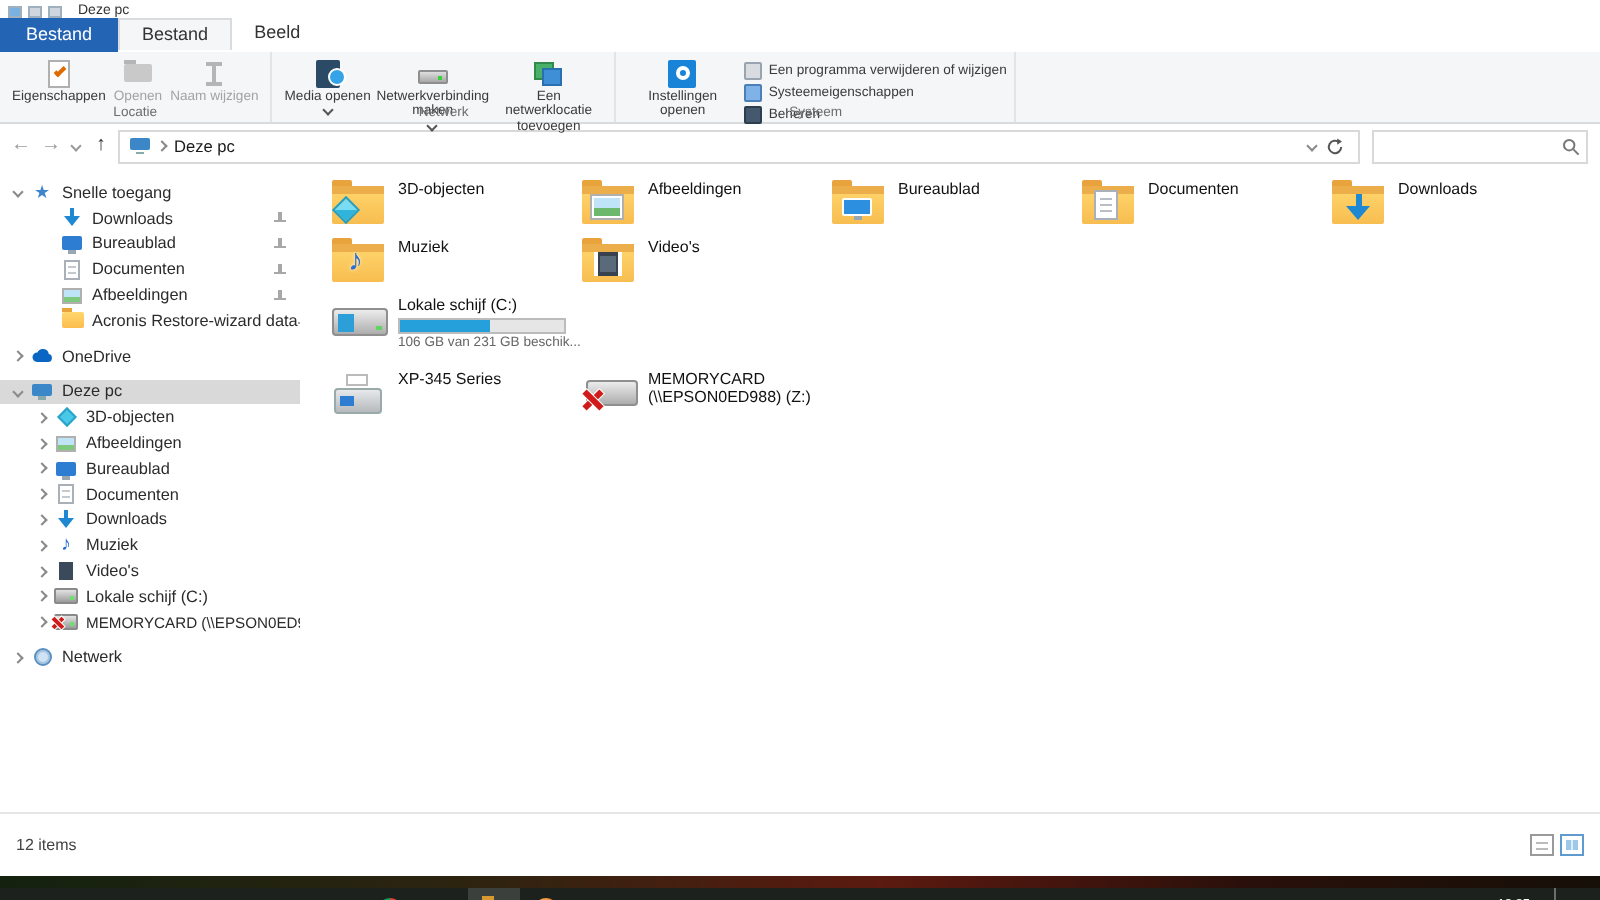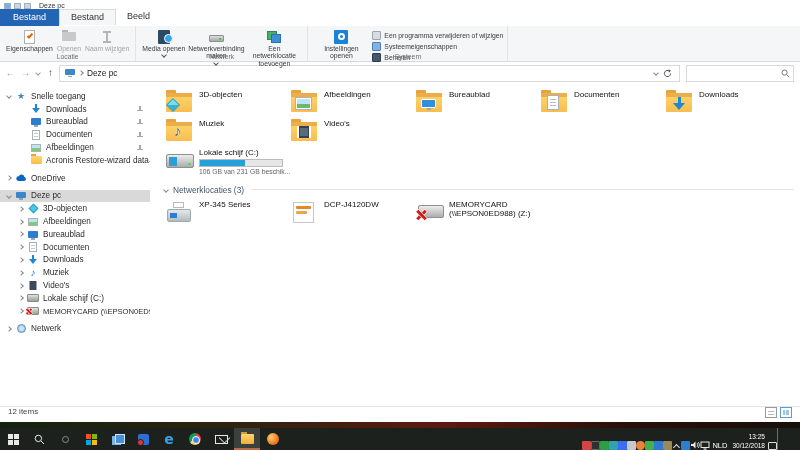--- a/index.html
+++ b/index.html
@@ -148,21 +148,21 @@
 .prn30 .paper{position:absolute;left:6px;top:0;width:11px;height:6px;background:#fff;border:1px solid #bbb}
 .prn30 .scrn{position:absolute;left:3px;bottom:6px;width:7px;height:5px;background:#2d7dd2}
 .dcp30{position:absolute;left:2px;top:3px;width:21px;height:21px;background:#fff;border:1px solid #c8c8c8;padding:3px 2px}
 .dcp30 i{display:block;height:3px;background:#e8872a;margin-bottom:2px;border-radius:1px}
 .dcp30 i+i{width:70%;background:#f0a24e}
 .netx{position:absolute;left:0;top:6px;width:28px;height:16px}
 .netx .drv{position:absolute;left:2px;top:0;width:26px;height:13px;background:linear-gradient(#ececec,#adadad);border:1px solid #8f8f8f;border-radius:2px}
 .netx .xs{width:3px;height:12px;left:4px;top:4px}
 
 
-.statusbar{height:16px;border-top:1px solid #e6e6e6;display:flex;font-size:8px;color:#444;padding:0 8px;background:#fff}
+.statusbar{height:32px;border-top:1px solid #e6e6e6;display:flex;align-items:center;font-size:8px;color:#444;padding:0 8px;background:#fff}
 .viewbtns{margin-left:auto;display:flex;gap:3px}
 .vicon{width:12px;height:11px;border:1px solid #9a9a9a;background:repeating-linear-gradient(#bbb 0 1px,transparent 1px 3px);background-size:100% 100%;background-position:center;background-clip:content-box;padding:2px}
 .vicon.thumbs{background:linear-gradient(90deg,#9ec7e8 0 45%,transparent 45% 55%,#9ec7e8 55% 100%);background-clip:content-box;border-color:#5f9bd0;background-color:#ddeefb}
 
 
 .deskstrip{height:6px;background:linear-gradient(90deg,#13220f,#2e2410 30%,#5c1a10 55%,#2a100a 78%,#161008)}
 .taskbar{height:22px;background:#1d211d;display:flex;align-items:center}
 .tbtn{width:26px;height:22px;display:flex;align-items:center;justify-content:center;flex:none}
 .tbtn.active{background:rgba(255,255,255,.14);box-shadow:inset 0 -2px 0 #b96a4a}
 .winlogo{width:11px;height:11px;display:grid;grid-template-columns:5px 5px;grid-template-rows:5px 5px;gap:1px}
@@ -515,44 +515,30 @@
           <span style="display:flex;flex-direction:column">
             <span class="tlabel">Lokale schijf (C:)</span>
             <span class="bar">
                 <i style="width: 55%;"></i>
               </span>
             <span class="tsub">106 GB van 231 GB beschik...</span>
           </span>
         </div>
       </div>
 
-      <div class="sech">
-        <span class="chev open"></span>
-        <span>Netwerklocaties (3)</span>
-        <span class="line"></span>
-      </div>
       <div class="grid">
         <div class="tile tall">
           <span class="ticon">
             <span class="prn30">
                 <span class="body"></span>
                 <span class="paper"></span>
                 <span class="scrn"></span>
               </span>
           </span>
           <span class="tlabel">XP-345 Series</span>
-        </div>
-        <div class="tile tall">
-          <span class="ticon">
-            <span class="dcp30">
-                <i></i>
-                <i></i>
-              </span>
-          </span>
-          <span class="tlabel">DCP-J4120DW</span>
         </div>
         <div class="tile tall">
           <span class="ticon">
             <span class="netx">
                 <span class="drv"></span>
                 <span class="xs x45"></span>
                 <span class="xs x-45"></span>
               </span>
           </span>
           <span class="tlabel">MEMORYCARD (\\EPSON0ED988) (Z:)</span>

